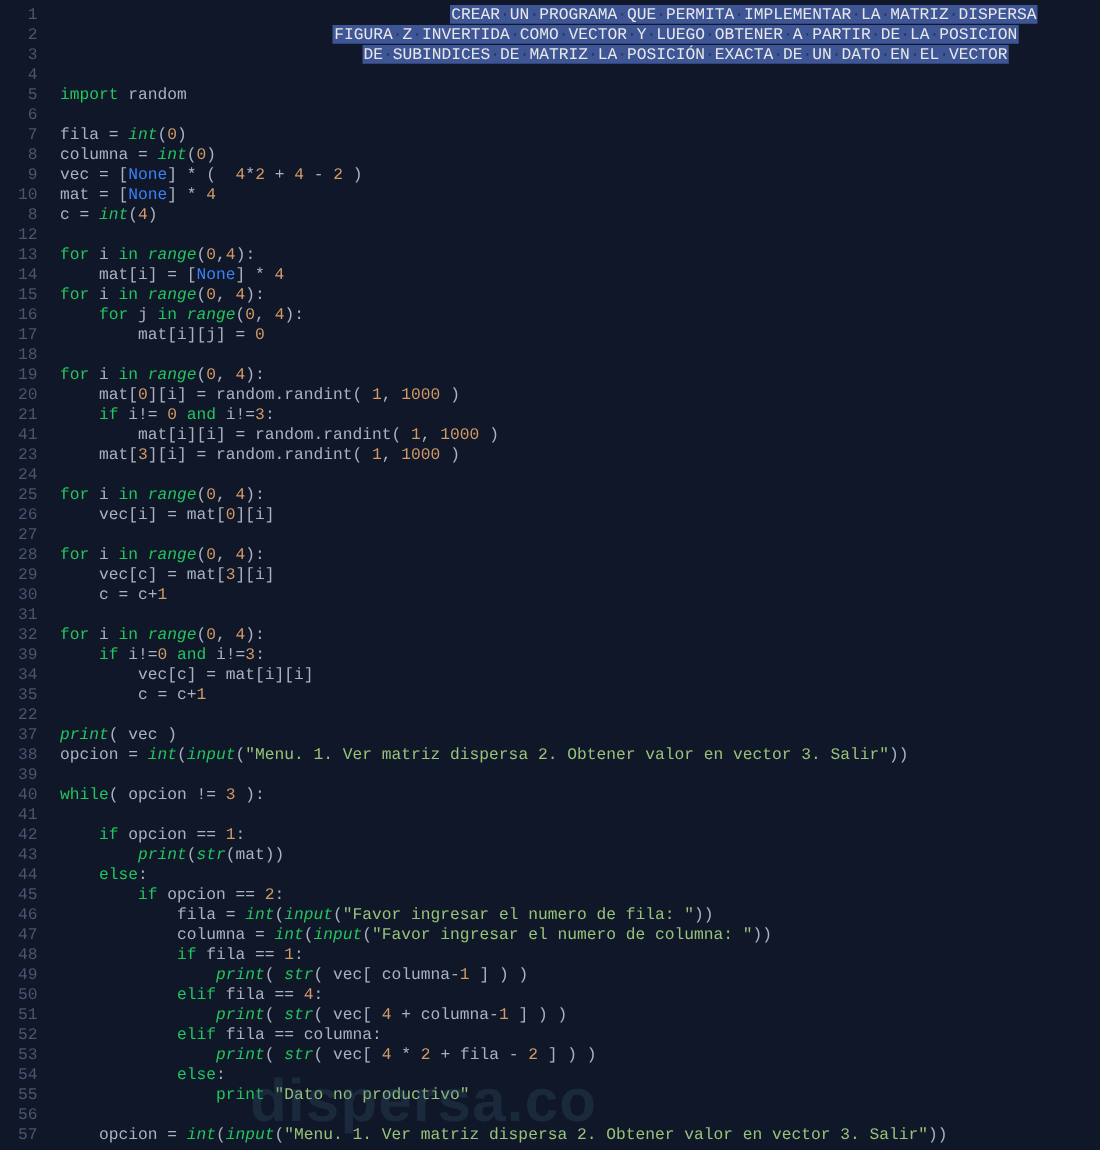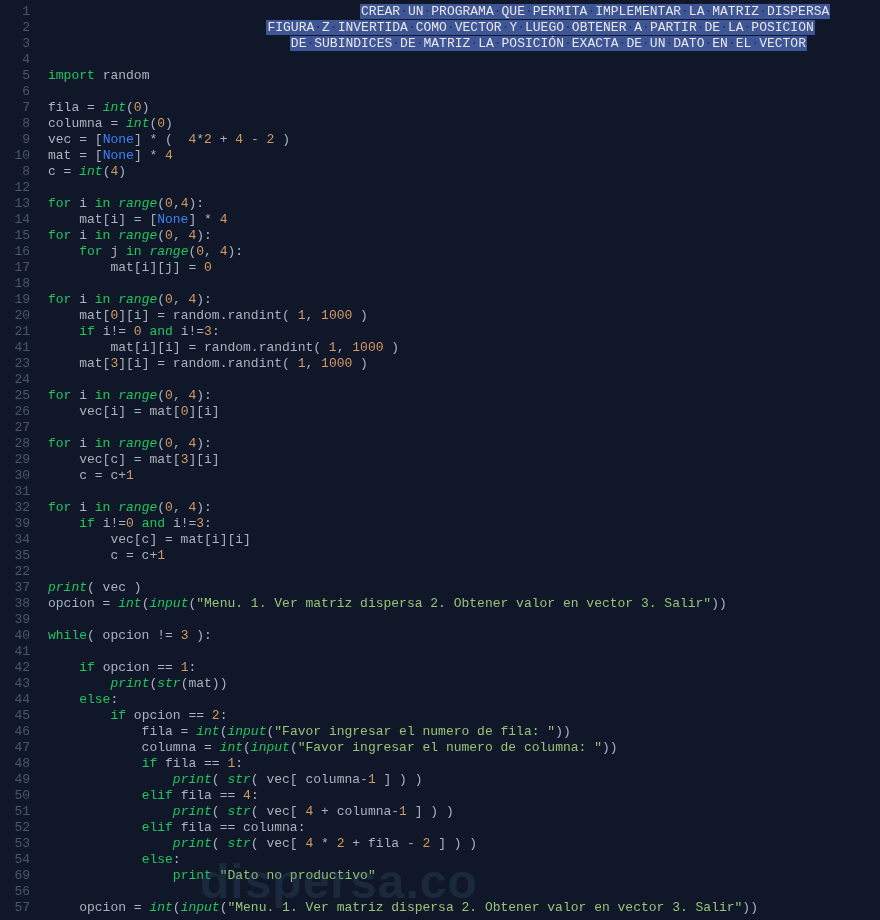--- a/index.html
+++ b/index.html
@@ -110,20 +110,20 @@
     <div>45</div>
     <div>46</div>
     <div>47</div>
     <div>48</div>
     <div>49</div>
     <div>50</div>
     <div>51</div>
     <div>52</div>
     <div>53</div>
     <div>54</div>
-    <div>69</div>
+    <div>55</div>
     <div>56</div>
     <div>57</div>
   </div>
   <div class="code" id="code-area"><span class="line">                                        <span class="sel">CREAR<span class="sp">·</span>UN<span class="sp">·</span>PROGRAMA<span class="sp">·</span>QUE<span class="sp">·</span>PERMITA<span class="sp">·</span>IMPLEMENTAR<span class="sp">·</span>LA<span class="sp">·</span>MATRIZ<span class="sp">·</span>DISPERSA</span></span><span class="line">                            <span class="sel">FIGURA<span class="sp">·</span>Z<span class="sp">·</span>INVERTIDA<span class="sp">·</span>COMO<span class="sp">·</span>VECTOR<span class="sp">·</span>Y<span class="sp">·</span>LUEGO<span class="sp">·</span>OBTENER<span class="sp">·</span>A<span class="sp">·</span>PARTIR<span class="sp">·</span>DE<span class="sp">·</span>LA<span class="sp">·</span>POSICION</span></span><span class="line">                               <span class="sel">DE<span class="sp">·</span>SUBINDICES<span class="sp">·</span>DE<span class="sp">·</span>MATRIZ<span class="sp">·</span>LA<span class="sp">·</span>POSICIÓN<span class="sp">·</span>EXACTA<span class="sp">·</span>DE<span class="sp">·</span>UN<span class="sp">·</span>DATO<span class="sp">·</span>EN<span class="sp">·</span>EL<span class="sp">·</span>VECTOR</span></span><span class="line"></span><span class="line"><span class="kw">import</span> <span class="id">random</span></span><span class="line"></span><span class="line"><span class="id">fila </span><span class="id">=</span> <span class="builtin">int</span><span class="id">(</span><span class="num">0</span><span class="id">)</span></span><span class="line"><span class="id">columna </span><span class="id">=</span> <span class="builtin">int</span><span class="id">(</span><span class="num">0</span><span class="id">)</span></span><span class="line"><span class="id">vec </span><span class="id">=</span> <span class="id">[</span><span class="const">None</span><span class="id">] * (  </span><span class="num">4</span><span class="id">*</span><span class="num">2</span><span class="id"> + </span><span class="num">4</span><span class="id"> - </span><span class="num">2</span><span class="id"> )</span></span><span class="line"><span class="id">mat </span><span class="id">=</span> <span class="id">[</span><span class="const">None</span><span class="id">] * </span><span class="num">4</span></span><span class="line"><span class="id">c </span><span class="id">=</span> <span class="builtin">int</span><span class="id">(</span><span class="num">4</span><span class="id">)</span></span><span class="line"></span><span class="line"><span class="kw">for</span><span class="id"> i </span><span class="kw">in</span> <span class="builtin">range</span><span class="id">(</span><span class="num">0</span><span class="id">,</span><span class="num">4</span><span class="id">):</span></span><span class="line"><span class="id">    mat[i] = [</span><span class="const">None</span><span class="id">] * </span><span class="num">4</span></span><span class="line"><span class="kw">for</span><span class="id"> i </span><span class="kw">in</span> <span class="builtin">range</span><span class="id">(</span><span class="num">0</span><span class="id">, </span><span class="num">4</span><span class="id">):</span></span><span class="line"><span class="id">    </span><span class="kw">for</span><span class="id"> j </span><span class="kw">in</span> <span class="builtin">range</span><span class="id">(</span><span class="num">0</span><span class="id">, </span><span class="num">4</span><span class="id">):</span></span><span class="line"><span class="id">        mat[i][j] = </span><span class="num">0</span></span><span class="line"></span><span class="line"><span class="kw">for</span><span class="id"> i </span><span class="kw">in</span> <span class="builtin">range</span><span class="id">(</span><span class="num">0</span><span class="id">, </span><span class="num">4</span><span class="id">):</span></span><span class="line"><span class="id">    mat[</span><span class="num">0</span><span class="id">][i] = random.randint( </span><span class="num">1</span><span class="id">, </span><span class="num">1000</span><span class="id"> )</span></span><span class="line"><span class="id">    </span><span class="kw">if</span><span class="id"> i!= </span><span class="num">0</span> <span class="kw">and</span><span class="id"> i!=</span><span class="num">3</span><span class="id">:</span></span><span class="line"><span class="id">        mat[i][i] = random.randint( </span><span class="num">1</span><span class="id">, </span><span class="num">1000</span><span class="id"> )</span></span><span class="line"><span class="id">    mat[</span><span class="num">3</span><span class="id">][i] = random.randint( </span><span class="num">1</span><span class="id">, </span><span class="num">1000</span><span class="id"> )</span></span><span class="line"></span><span class="line"><span class="kw">for</span><span class="id"> i </span><span class="kw">in</span> <span class="builtin">range</span><span class="id">(</span><span class="num">0</span><span class="id">, </span><span class="num">4</span><span class="id">):</span></span><span class="line"><span class="id">    vec[i] = mat[</span><span class="num">0</span><span class="id">][i]</span></span><span class="line"></span><span class="line"><span class="kw">for</span><span class="id"> i </span><span class="kw">in</span> <span class="builtin">range</span><span class="id">(</span><span class="num">0</span><span class="id">, </span><span class="num">4</span><span class="id">):</span></span><span class="line"><span class="id">    vec[c] = mat[</span><span class="num">3</span><span class="id">][i]</span></span><span class="line"><span class="id">    c = c+</span><span class="num">1</span></span><span class="line"></span><span class="line"><span class="kw">for</span><span class="id"> i </span><span class="kw">in</span> <span class="builtin">range</span><span class="id">(</span><span class="num">0</span><span class="id">, </span><span class="num">4</span><span class="id">):</span></span><span class="line"><span class="id">    </span><span class="kw">if</span><span class="id"> i!=</span><span class="num">0</span> <span class="kw">and</span><span class="id"> i!=</span><span class="num">3</span><span class="id">:</span></span><span class="line"><span class="id">        vec[c] = mat[i][i]</span></span><span class="line"><span class="id">        c = c+</span><span class="num">1</span></span><span class="line"></span><span class="line"><span class="builtin">print</span><span class="id">( vec )</span></span><span class="line"><span class="id">opcion = </span><span class="builtin">int</span><span class="id">(</span><span class="builtin">input</span><span class="id">(</span><span class="str">"Menu. 1. Ver matriz dispersa 2. Obtener valor en vector 3. Salir"</span><span class="id">))</span></span><span class="line"></span><span class="line"><span class="kw">while</span><span class="id">( opcion != </span><span class="num">3</span><span class="id"> ):</span></span><span class="line"></span><span class="line"><span class="id">    </span><span class="kw">if</span><span class="id"> opcion == </span><span class="num">1</span><span class="id">:</span></span><span class="line"><span class="id">        </span><span class="builtin">print</span><span class="id">(</span><span class="builtin">str</span><span class="id">(mat))</span></span><span class="line"><span class="id">    </span><span class="kw">else</span><span class="id">:</span></span><span class="line"><span class="id">        </span><span class="kw">if</span><span class="id"> opcion == </span><span class="num">2</span><span class="id">:</span></span><span class="line"><span class="id">            fila = </span><span class="builtin">int</span><span class="id">(</span><span class="builtin">input</span><span class="id">(</span><span class="str">"Favor ingresar el numero de fila: "</span><span class="id">))</span></span><span class="line"><span class="id">            columna = </span><span class="builtin">int</span><span class="id">(</span><span class="builtin">input</span><span class="id">(</span><span class="str">"Favor ingresar el numero de columna: "</span><span class="id">))</span></span><span class="line"><span class="id">            </span><span class="kw">if</span><span class="id"> fila == </span><span class="num">1</span><span class="id">:</span></span><span class="line"><span class="id">                </span><span class="builtin">print</span><span class="id">( </span><span class="builtin">str</span><span class="id">( vec[ columna-</span><span class="num">1</span><span class="id"> ] ) )</span></span><span class="line"><span class="id">            </span><span class="kw">elif</span><span class="id"> fila == </span><span class="num">4</span><span class="id">:</span></span><span class="line"><span class="id">                </span><span class="builtin">print</span><span class="id">( </span><span class="builtin">str</span><span class="id">( vec[ </span><span class="num">4</span><span class="id"> + columna-</span><span class="num">1</span><span class="id"> ] ) )</span></span><span class="line"><span class="id">            </span><span class="kw">elif</span><span class="id"> fila == columna:</span></span><span class="line"><span class="id">                </span><span class="builtin">print</span><span class="id">( </span><span class="builtin">str</span><span class="id">( vec[ </span><span class="num">4</span><span class="id"> * </span><span class="num">2</span><span class="id"> + fila - </span><span class="num">2</span><span class="id"> ] ) )</span></span><span class="line"><span class="id">            </span><span class="kw">else</span><span class="id">:</span></span><span class="line"><span class="id">                </span><span class="kw">print</span> <span class="str">"Dato no productivo"</span></span><span class="line"></span><span class="line"><span class="id">    opcion = </span><span class="builtin">int</span><span class="id">(</span><span class="builtin">input</span><span class="id">(</span><span class="str">"Menu. 1. Ver matriz dispersa 2. Obtener valor en vector 3. Salir"</span><span class="id">))</span></span></div>
 </div>
 
 <div class="watermark">dispersa.co</div>
 
 </body></html>

